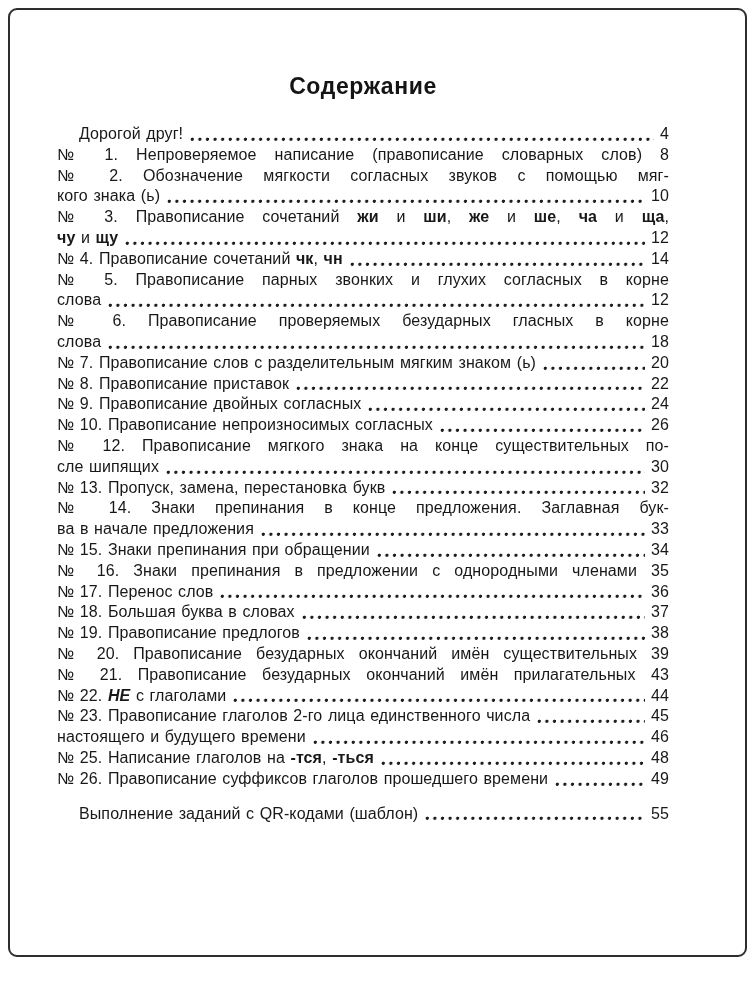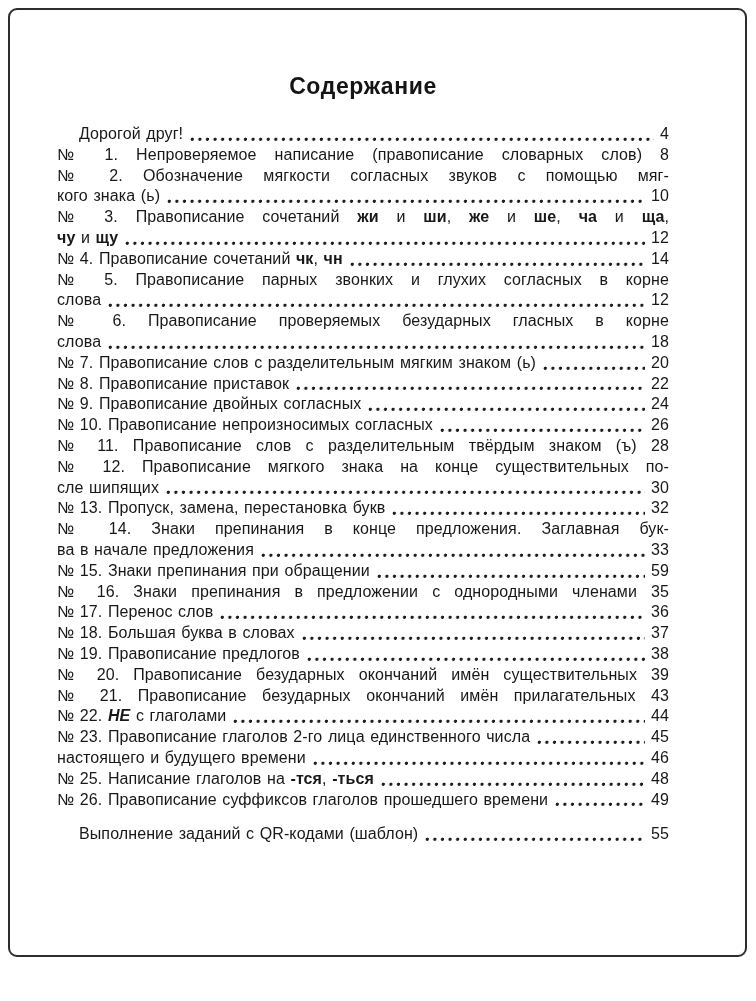--- a/index.html
+++ b/index.html
@@ -123,23 +123,20 @@
           </div>
         </div>
         <div class="entry">
           <div class="line dotted">
             <span class="txt"><span>№ 10. Правописание непроизносимых согласных</span></span>
             <span class="dots"></span>
             <span class="pg">26</span>
           </div>
         </div>
         <div class="entry">
-          <div class="line fill"><span>№ 11. Правописание слов с разделительным твёрдым знаком (ъ)</span> <span class="pg">28</span></div>
-        </div>
-        <div class="entry">
           <div class="line justify"><span>№ 12. Правописание мягкого знака на конце существительных по-</span></div>
           <div class="line dotted">
             <span class="txt"><span>сле шипящих</span></span>
             <span class="dots"></span>
             <span class="pg">30</span>
           </div>
         </div>
         <div class="entry">
           <div class="line dotted">
             <span class="txt"><span>№ 13. Пропуск, замена, перестановка букв</span></span>
@@ -152,21 +149,21 @@
           <div class="line dotted">
             <span class="txt"><span>ва в начале предложения</span></span>
             <span class="dots"></span>
             <span class="pg">33</span>
           </div>
         </div>
         <div class="entry">
           <div class="line dotted">
             <span class="txt"><span>№ 15. Знаки препинания при обращении</span></span>
             <span class="dots"></span>
-            <span class="pg">59</span>
+            <span class="pg">34</span>
           </div>
         </div>
         <div class="entry">
           <div class="line fill"><span>№ 16. Знаки препинания в предложении с однородными членами</span> <span class="pg">35</span></div>
         </div>
         <div class="entry">
           <div class="line dotted">
             <span class="txt"><span>№ 17. Перенос слов</span></span>
             <span class="dots"></span>
             <span class="pg">36</span>

